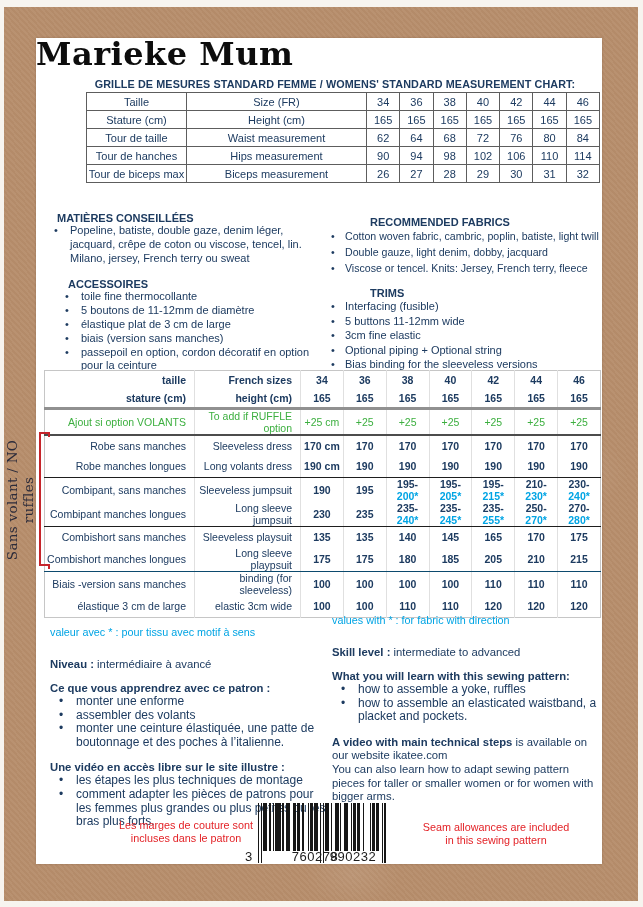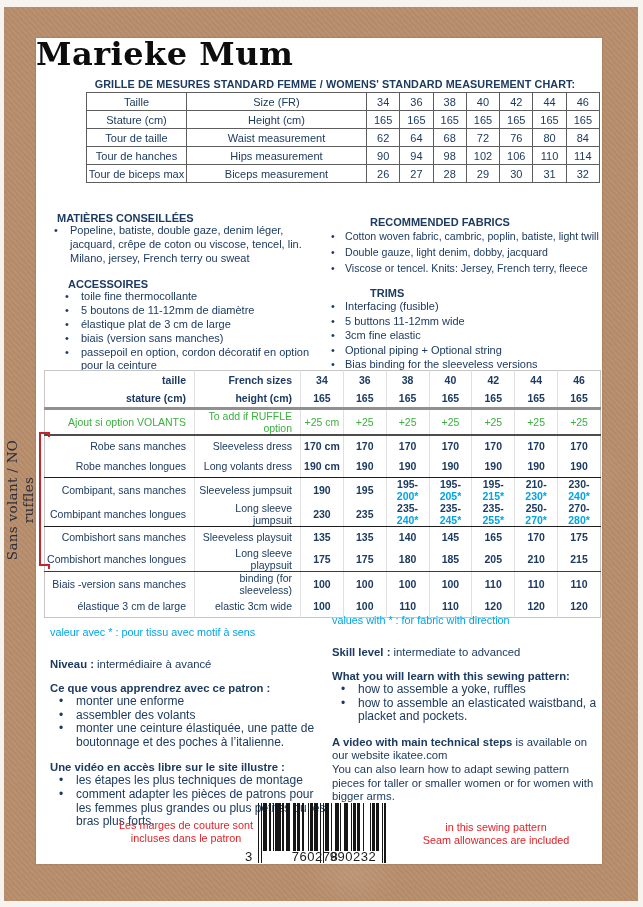--- a/index.html
+++ b/index.html
@@ -402,22 +402,22 @@
       </ul>
     <div class="para"><b>A video with main technical steps</b><span> is available on our website ikatee.com</span><br><span>You can also learn how to adapt sewing pattern pieces for taller or smaller women or for women with bigger arms.</span></div>
   </div>
 
   <div class="abs seam-note seam-fr">
     <div>Les marges de couture sont</div>
     <div>incluses dans le patron</div>
   </div>
 
   <div class="abs seam-note seam-en">
+    <div>Seam allowances are included</div>
     <div>in this sewing pattern</div>
-    <div>Seam allowances are included</div>
   </div>
 
   <div class="abs barcode">
     <div class="bars"><span class="on tall" style="width:1.347px"></span><span class=" tall" style="width:1.347px"></span><span class="on tall" style="width:1.347px"></span><span class="" style="width:1.347px"></span><span class="on" style="width:1.347px"></span><span class="on" style="width:1.347px"></span><span class="on" style="width:1.347px"></span><span class="" style="width:1.347px"></span><span class="on" style="width:1.347px"></span><span class="on" style="width:1.347px"></span><span class="" style="width:1.347px"></span><span class="on" style="width:1.347px"></span><span class="" style="width:1.347px"></span><span class="on" style="width:1.347px"></span><span class="on" style="width:1.347px"></span><span class="on" style="width:1.347px"></span><span class="on" style="width:1.347px"></span><span class="" style="width:1.347px"></span><span class="on" style="width:1.347px"></span><span class="" style="width:1.347px"></span><span class="" style="width:1.347px"></span><span class="on" style="width:1.347px"></span><span class="on" style="width:1.347px"></span><span class="on" style="width:1.347px"></span><span class="" style="width:1.347px"></span><span class="" style="width:1.347px"></span><span class="on" style="width:1.347px"></span><span class="on" style="width:1.347px"></span><span class="" style="width:1.347px"></span><span class="on" style="width:1.347px"></span><span class="on" style="width:1.347px"></span><span class="" style="width:1.347px"></span><span class="" style="width:1.347px"></span><span class="on" style="width:1.347px"></span><span class="" style="width:1.347px"></span><span class="" style="width:1.347px"></span><span class="" style="width:1.347px"></span><span class="on" style="width:1.347px"></span><span class="" style="width:1.347px"></span><span class="on" style="width:1.347px"></span><span class="on" style="width:1.347px"></span><span class="" style="width:1.347px"></span><span class="on" style="width:1.347px"></span><span class="on" style="width:1.347px"></span><span class="on" style="width:1.347px"></span><span class=" tall" style="width:1.347px"></span><span class="on tall" style="width:1.347px"></span><span class=" tall" style="width:1.347px"></span><span class="on tall" style="width:1.347px"></span><span class=" tall" style="width:1.347px"></span><span class="on" style="width:1.347px"></span><span class="on" style="width:1.347px"></span><span class="on" style="width:1.347px"></span><span class="" style="width:1.347px"></span><span class="on" style="width:1.347px"></span><span class="" style="width:1.347px"></span><span class="" style="width:1.347px"></span><span class="on" style="width:1.347px"></span><span class="on" style="width:1.347px"></span><span class="on" style="width:1.347px"></span><span class="" style="width:1.347px"></span><span class="on" style="width:1.347px"></span><span class="" style="width:1.347px"></span><span class="" style="width:1.347px"></span><span class="on" style="width:1.347px"></span><span class="on" style="width:1.347px"></span><span class="on" style="width:1.347px"></span><span class="" style="width:1.347px"></span><span class="" style="width:1.347px"></span><span class="on" style="width:1.347px"></span><span class="" style="width:1.347px"></span><span class="on" style="width:1.347px"></span><span class="on" style="width:1.347px"></span><span class="" style="width:1.347px"></span><span class="on" style="width:1.347px"></span><span class="on" style="width:1.347px"></span><span class="" style="width:1.347px"></span><span class="" style="width:1.347px"></span><span class="on" style="width:1.347px"></span><span class="" style="width:1.347px"></span><span class="" style="width:1.347px"></span><span class="" style="width:1.347px"></span><span class="" style="width:1.347px"></span><span class="on" style="width:1.347px"></span><span class="" style="width:1.347px"></span><span class="on" style="width:1.347px"></span><span class="on" style="width:1.347px"></span><span class="" style="width:1.347px"></span><span class="on" style="width:1.347px"></span><span class="on" style="width:1.347px"></span><span class="" style="width:1.347px"></span><span class="" style="width:1.347px"></span><span class="on tall" style="width:1.347px"></span><span class=" tall" style="width:1.347px"></span><span class="on tall" style="width:1.347px"></span></div>
     <div class="bc-digits">
       <span class="bc-d0">3</span>
       <span class="bc-g1">760278</span>
       <span class="bc-g2">990232</span>
     </div>
   </div>

